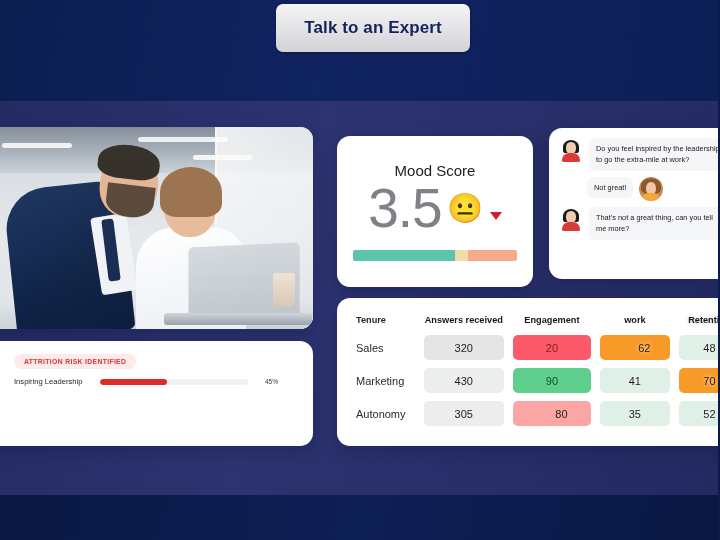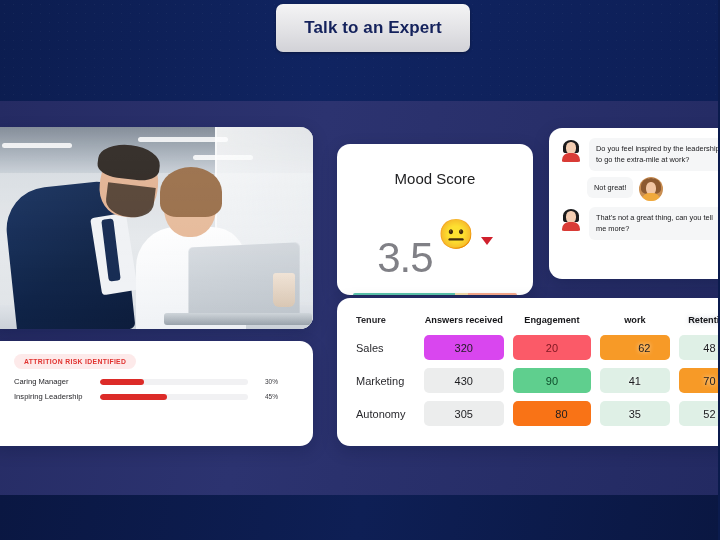--- a/index.html
+++ b/index.html
@@ -174,44 +174,43 @@
   }
   .ph-blur {
     position: absolute; inset: 0;
     backdrop-filter: blur(0.4px);
     background: linear-gradient(180deg, rgba(255,255,255,.06), rgba(255,255,255,0));
   }
 
   
   #mood-card {
     left: 337px;
-    top: 144px;
+    top: 136px;
     width: 196px;
     height: 151px;
   }
   .mood-title {
     margin: 26px 0 0;
     text-align: center;
     font-size: 15px;
     color: #1d1d1f;
     font-weight: normal;
   }
   .mood-row {
     display: flex;
     align-items: center;
     justify-content: center;
     gap: 6px;
     margin-top: 2px;
   }
   .mood-value {
-    font-size: 42px;
+    font-size: 55px;
     color: #808086;
     letter-spacing: -1px;
     line-height: 1;
-    margin-top: 48px;
   }
   .mood-emoji { font-size: 29px; line-height: 1; }
   .mood-arrow {
     width: 0; height: 0;
     border-left: 6px solid transparent;
     border-right: 6px solid transparent;
     border-top: 8px solid #d0202c;
     margin-top: 14px;
   }
   .mood-bar {
@@ -460,53 +459,46 @@
           <th class="lbl">Tenure</th>
           <th>Answers received</th>
           <th>Engagement</th>
           <th>work</th>
           <th class="blurhead">Retention</th>
         </tr>
       </thead>
       <tbody id="metrics-body">
           <tr>
             <td class="lbl">Sales</td>
-            <td style="background: #d946ef; color: rgb(29, 29, 32);">320</td>
+            <td style="background: #e5e5e5; color: rgb(29, 29, 32);">320</td>
             <td style="background: rgb(251, 90, 104); color: rgb(125, 23, 33);">20</td>
             <td class="cell-blurfill" style="background: rgb(247, 154, 39); padding-left: 20px;">62</td>
             <td class="cell-blurfill" style="background: rgb(223, 240, 230);">48</td>
           </tr>
           <tr>
             <td class="lbl">Marketing</td>
             <td style="background: rgb(236, 237, 237); color: rgb(29, 29, 32);">430</td>
             <td style="background: rgb(95, 207, 142); color: rgb(15, 79, 44);">90</td>
             <td class="cell-blurfill" style="background: rgb(223, 240, 230);">41</td>
             <td class="cell-blurfill" style="background: rgb(247, 154, 39);">70</td>
           </tr>
           <tr>
             <td class="lbl">Autonomy</td>
             <td style="background: rgb(236, 237, 237); color: rgb(29, 29, 32);">305</td>
-            <td style="background: #f97316; color: rgb(29, 29, 32); padding-left: 20px;">80</td>
+            <td style="background: #fca5a5; color: rgb(29, 29, 32); padding-left: 20px;">80</td>
             <td class="cell-blurfill" style="background: rgb(223, 240, 230);">35</td>
             <td class="cell-blurfill" style="background: rgb(223, 240, 230);">52</td>
           </tr>
         </tbody>
     </table>
   </div>
 
   <div class="card" id="attrition-card">
     <div class="attr-badge">ATTRITION RISK IDENTIFIED</div>
     <div class="attr-rows" id="attr-rows">
-        <div class="attr-row">
-          <div class="attr-label">Caring Manager</div>
-          <div class="attr-track">
-            <div class="attr-fill" style="width: 30%; background: rgb(220, 43, 40);"></div>
-          </div>
-          <div class="attr-pct">30%</div>
-        </div>
         <div class="attr-row">
           <div class="attr-label">Inspiring Leadership</div>
           <div class="attr-track">
             <div class="attr-fill" style="width: 45%; background: rgb(220, 43, 40);"></div>
           </div>
           <div class="attr-pct">45%</div>
         </div>
       </div>
   </div>
 

